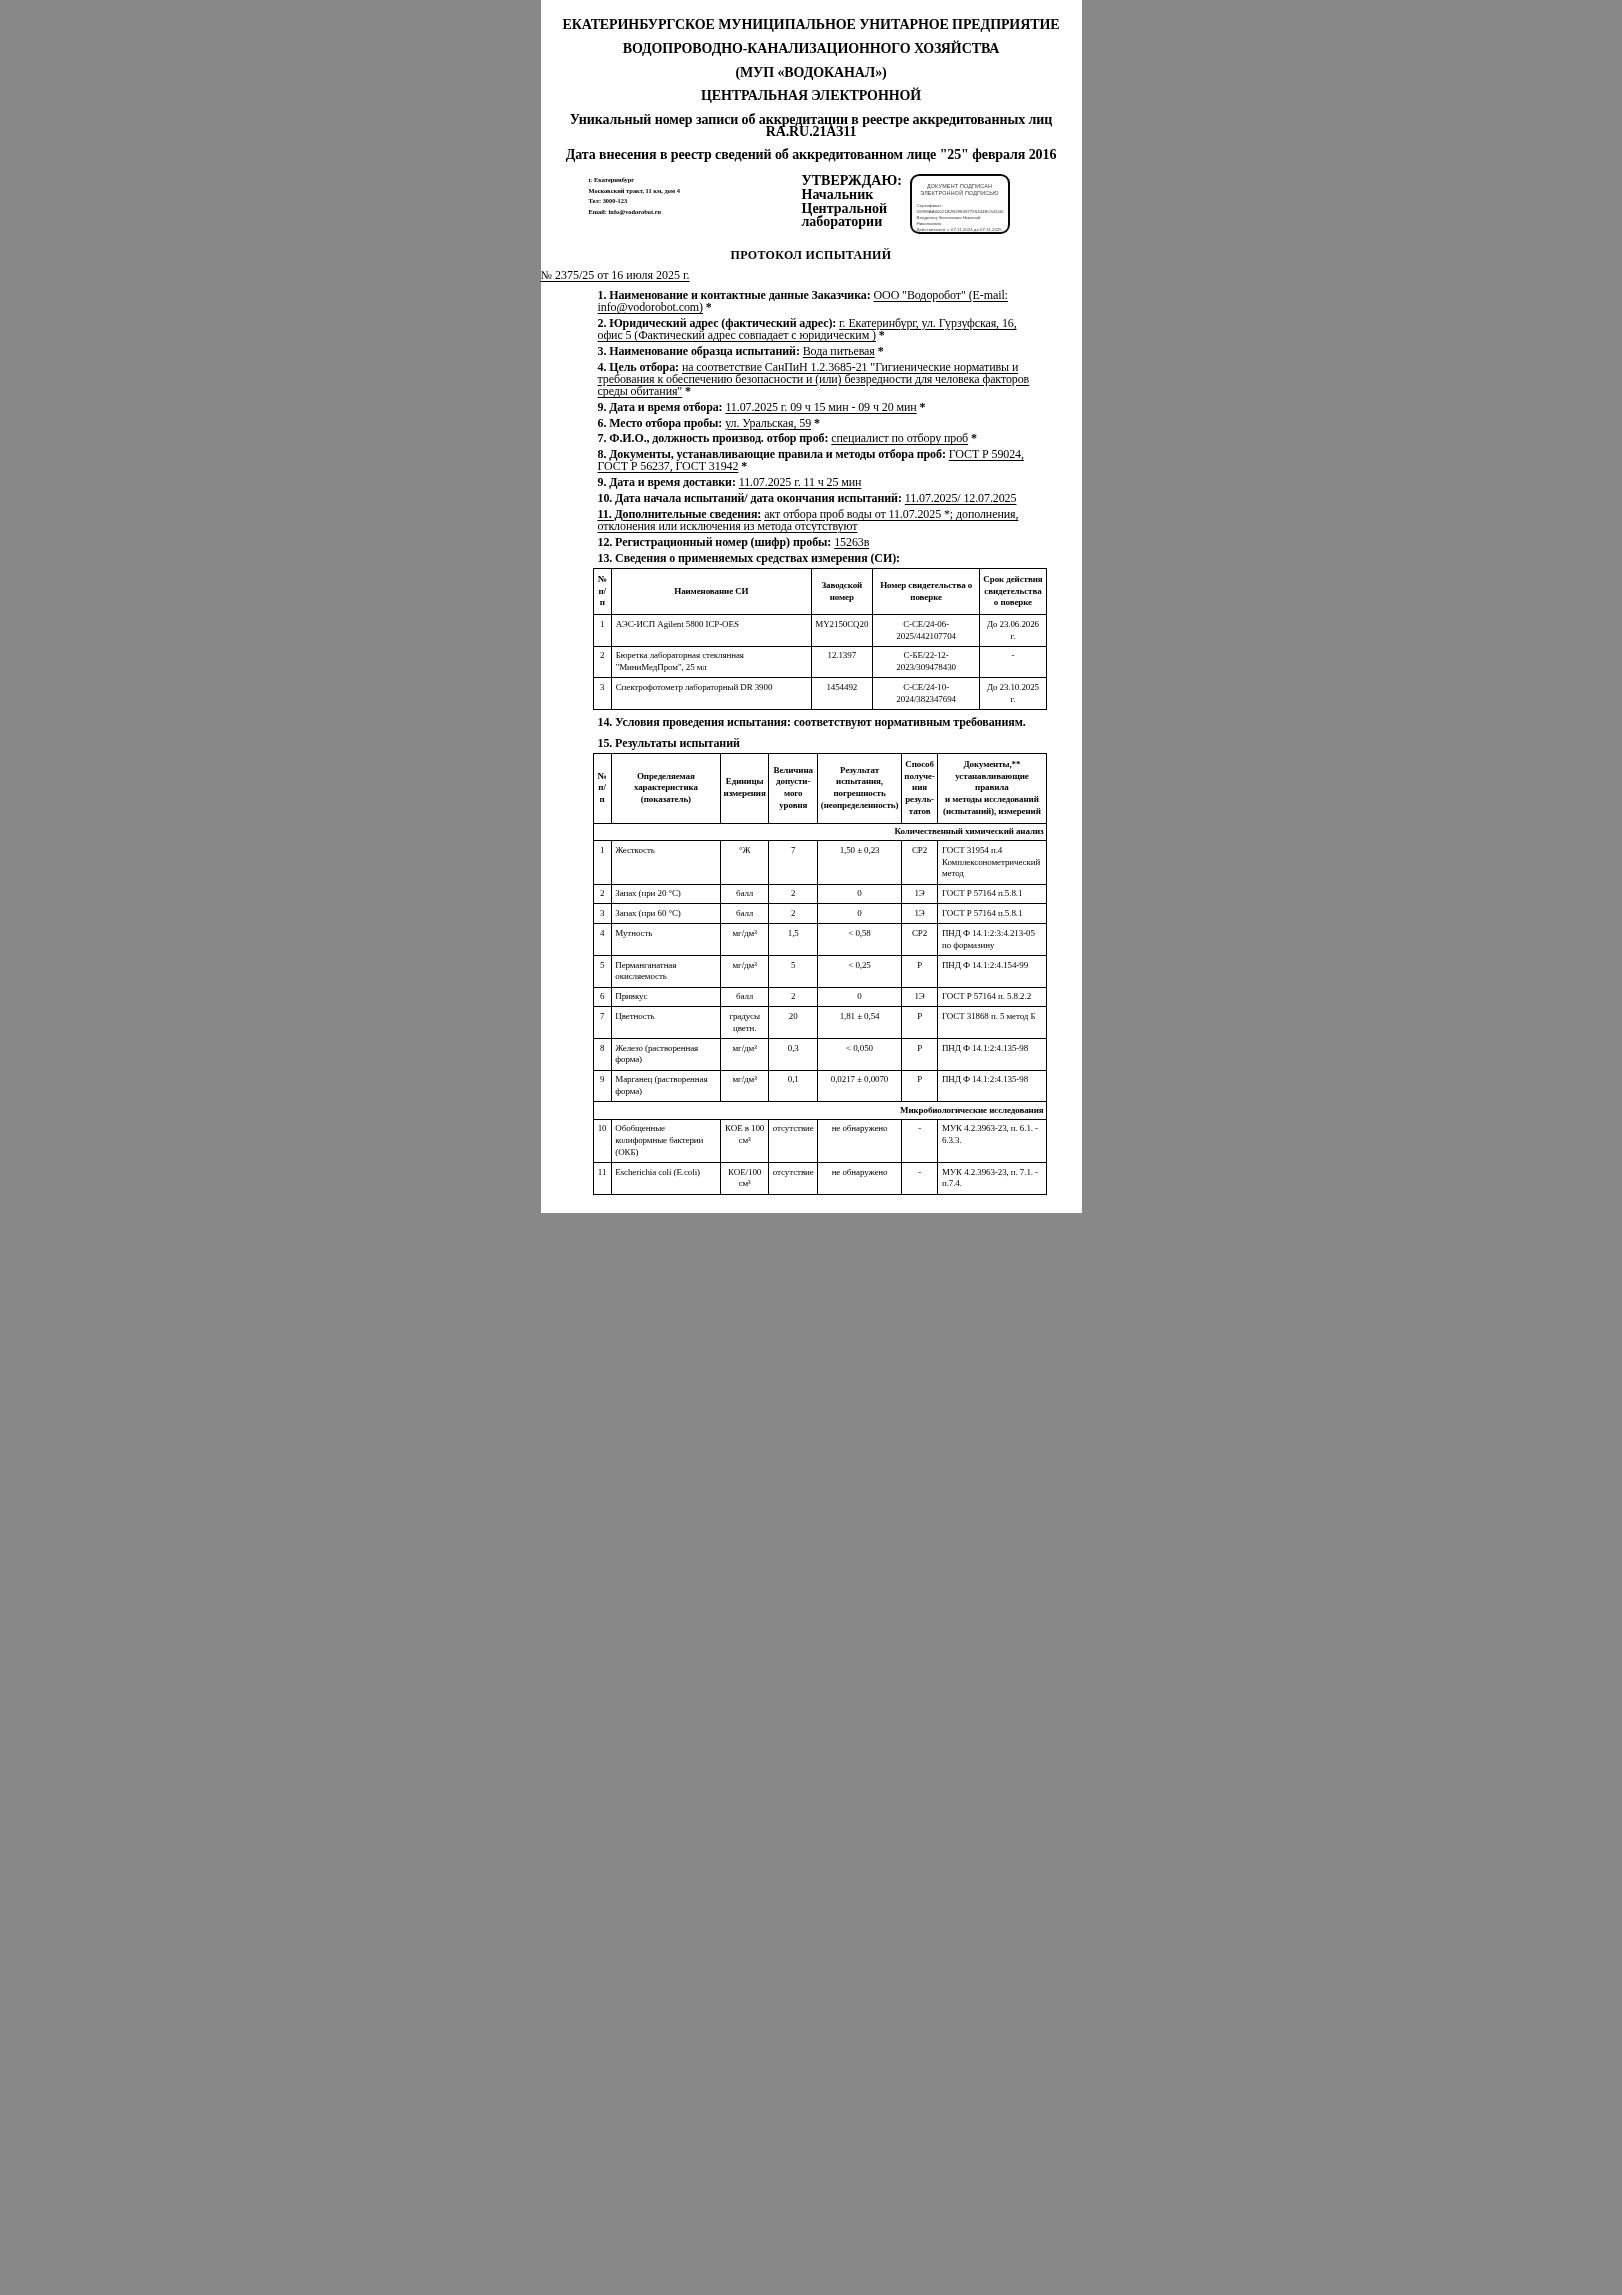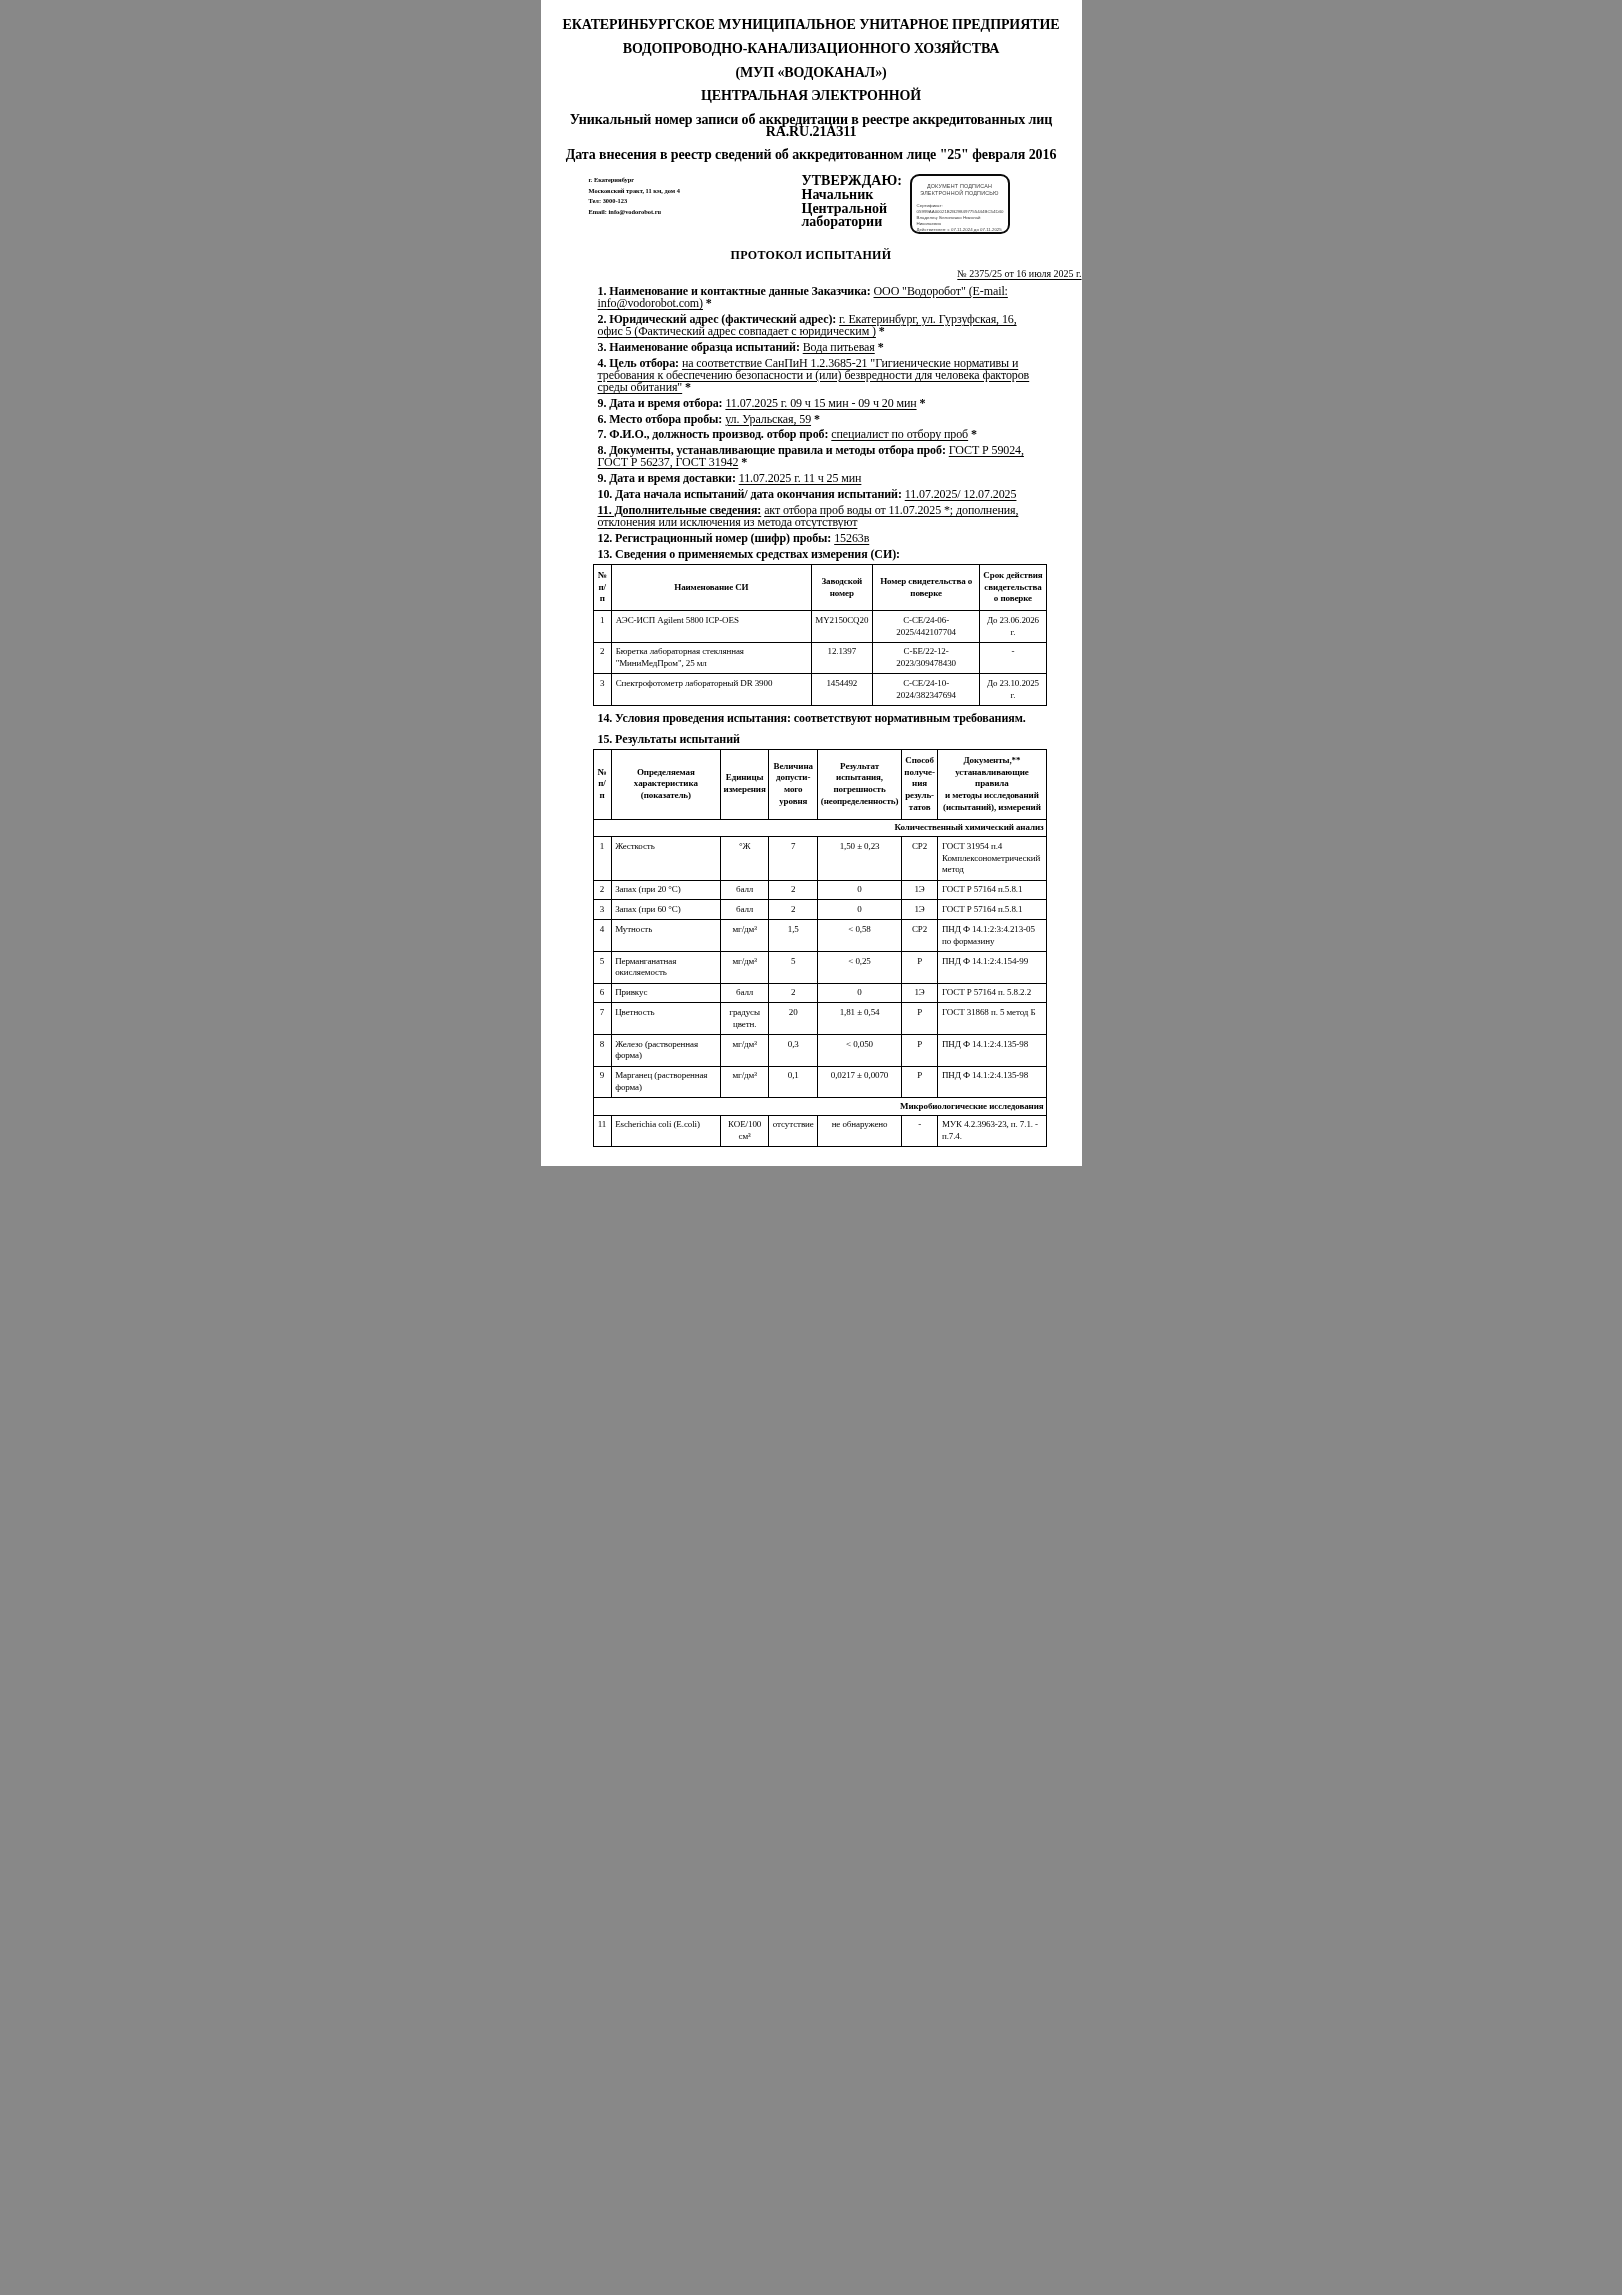--- a/index.html
+++ b/index.html
@@ -20,21 +20,21 @@
     position:absolute; left:369px; top:1px; width:100px; height:60px; box-sizing:border-box;
     border:2px solid #0a0a0a; border-radius:9.2px; padding:4.1px 5.1px 3.1px 5.1px;
     font-family:"Liberation Sans","DejaVu Sans",sans-serif; color:#3d3d3d; background:#fff;
   }
   .stamp-title p { margin:0; text-align:center; font-size:5.4px; line-height:6.6px; letter-spacing:0.2px; }
   .stamp-title { margin-top:3.1px; }
   .stamp-cert { margin-top:6.6px; }
   .stamp-cert p { margin:0; font-size:4.4px; line-height:6.1px; }
   
   .title { margin:8.2px 0 0 0; text-align:center; font-size:12px; font-weight:bold; letter-spacing:0.3px; }
-  .doc-number { margin:4.6px 0 0 0; text-align:right; font-size:10px; }
+  .doc-number { margin:4.6px 0 0 0; text-align:left; font-size:12px; }
   
   .items { margin:6.1px 47px 0 57px; font-size:12px; line-height:12.2px; letter-spacing:-0.1px; }
   .items p.item { margin:0 0 3.6px 0; }
   .lbl { font-weight:bold; }
   .uv { text-decoration:underline; text-decoration-thickness:0.8px; text-underline-offset:1.5px; }
   .star { font-weight:bold; }
   .sec14 span { font-weight:bold; }
   
   table.doc-table { border-collapse:collapse; width:454px; margin:4.1px 0 5.1px 52px; font-size:9px; letter-spacing:-0.1px; }
   table.doc-table th, table.doc-table td {
@@ -280,20 +280,29 @@
           <td class="u">мг/дм³</td>
           <td class="c">0,1</td>
           <td class="c">0,0217 ± 0,0070</td>
           <td class="c">Р</td>
           <td>ПНД Ф 14.1:2:4.135-98</td>
         </tr>
         <tr class="section-row">
           <td colspan="7">Микробиологические исследования</td>
         </tr>
         <tr>
+          <td class="c">10</td>
+          <td>Обобщенные колиформные бактерии (ОКБ)</td>
+          <td class="u">КОЕ в 100 см³</td>
+          <td class="c">отсутствие</td>
+          <td class="c">не обнаружено</td>
+          <td class="c">-</td>
+          <td>МУК 4.2.3963-23, п. 6.1. - 6.3.3.</td>
+        </tr>
+        <tr>
           <td class="c">11</td>
           <td>Escherichia coli (E.coli)</td>
           <td class="u">КОЕ/100 см³</td>
           <td class="c">отсутствие</td>
           <td class="c">не обнаружено</td>
           <td class="c">-</td>
           <td>МУК 4.2.3963-23, п. 7.1. - п.7.4.</td>
         </tr>
       </tbody>
   </table>

